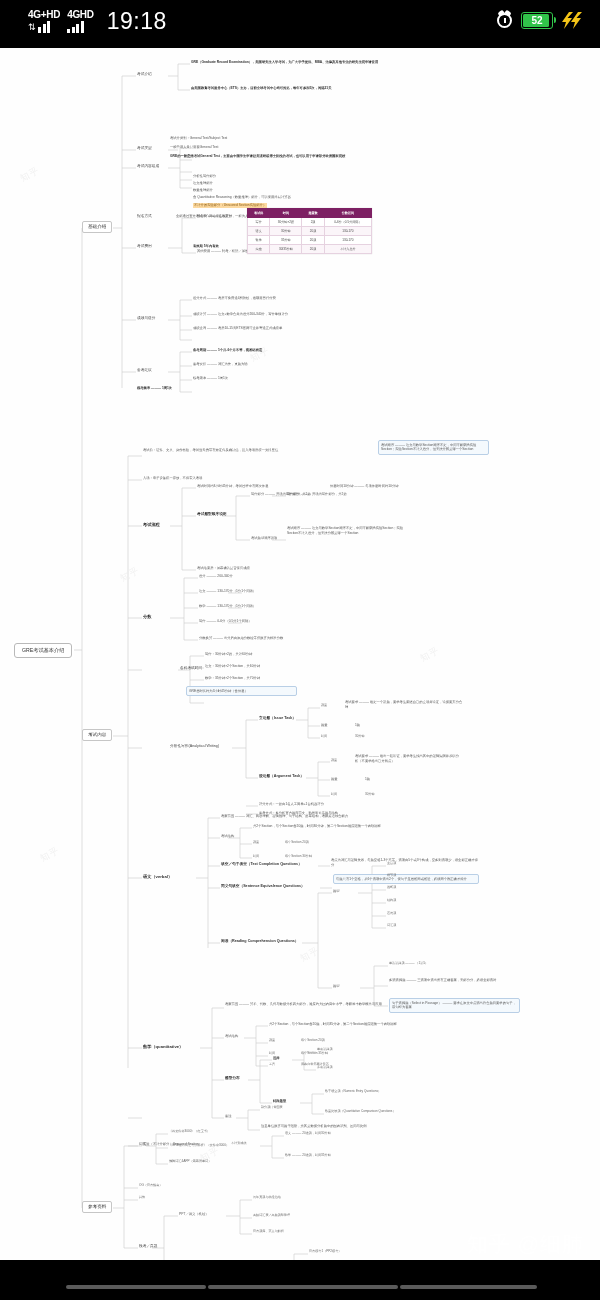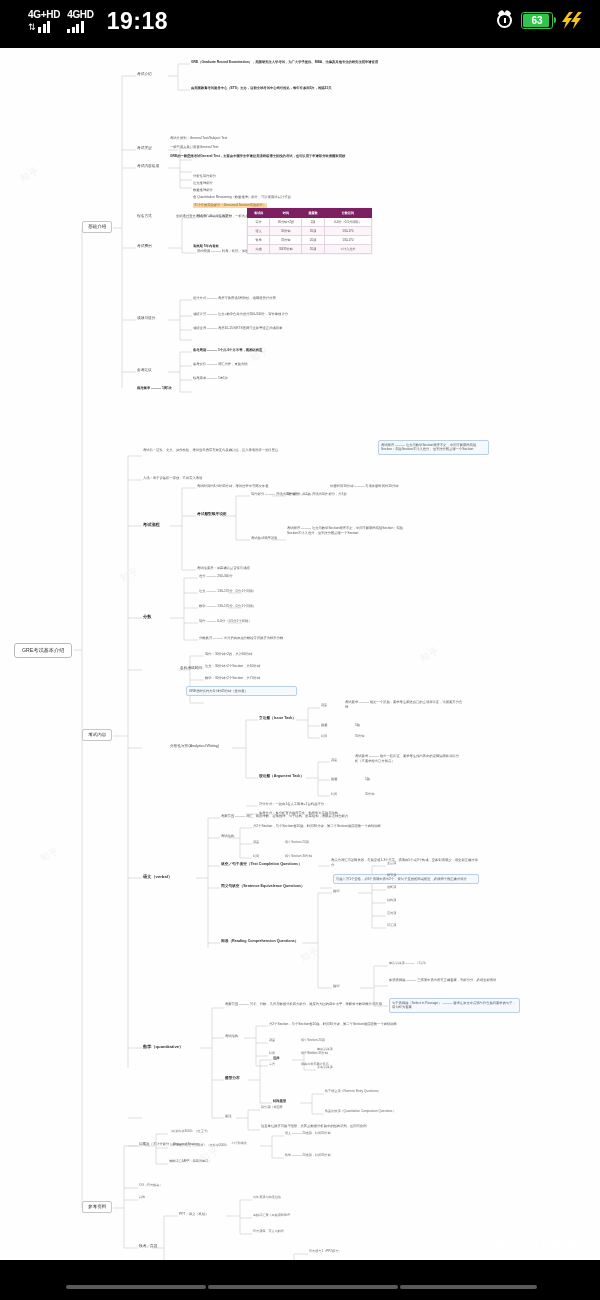--- a/index.html
+++ b/index.html
@@ -9,21 +9,21 @@
   
   #statusbar{position:absolute;left:0;top:0;width:600px;height:48px;background:#000;color:#fff;}
   .sb-left{position:absolute;left:28px;top:6px;display:flex;align-items:flex-end;gap:7px;}
   .sig{display:flex;flex-direction:column;align-items:flex-start;line-height:1;}
   .sig .tag{font-size:10px;font-weight:bold;letter-spacing:-.3px;white-space:nowrap;}
   .bars{display:flex;align-items:flex-end;gap:1.5px;height:12px;margin-top:1px;}
   .bars i{display:block;width:3px;background:#fff;}
   .bars i:nth-child(1){height:4px}.bars i:nth-child(2){height:6px}
   .bars i:nth-child(3){height:9px}.bars i:nth-child(4){height:12px}
   .updown{font-size:9px;line-height:12px;margin-right:1px;}
-  .clocktime{font-size:23px;font-weight:700;margin-left:6px;position:relative;top:2px;letter-spacing:.5px;}
+  .clocktime{font-size:23px;font-weight:400;margin-left:6px;position:relative;top:2px;letter-spacing:.5px;}
   .sb-right{position:absolute;right:18px;top:12px;display:flex;align-items:center;gap:9px;}
   .alarm{position:relative;width:15px;height:15px;border:2px solid #fff;border-radius:50%;box-sizing:border-box;}
   .alarm:before,.alarm:after{content:"";position:absolute;top:-4px;width:6px;height:4px;background:#fff;border-radius:2px 2px 0 0;}
   .alarm:before{left:-1px;transform:rotate(-35deg);} .alarm:after{right:-1px;transform:rotate(35deg);}
   .alarm span{position:absolute;left:5px;top:2.5px;width:1.6px;height:5px;background:#fff;}
   .batt{position:relative;display:flex;align-items:center;justify-content:center;width:30px;height:15px;
         border:1.5px solid #31c44a;border-radius:3px;background:#000;}
   .batt .fill{position:absolute;left:1px;top:1px;bottom:1px;width:26px;background:#31c44a;border-radius:1.5px;}
   .batt .num{position:relative;font-size:10px;font-weight:bold;color:#fff;z-index:2;}
   .batt:after{content:"";position:absolute;right:-4px;top:4px;width:2px;height:6px;background:#31c44a;border-radius:0 2px 2px 0;}
@@ -92,21 +92,21 @@
           </span>
       </div>
       <span class="clocktime">19:18</span>
     </div>
     <div class="sb-right">
       <span class="alarm">
           <span></span>
         </span>
       <span class="batt">
         <span class="fill"></span>
-        <span class="num">63</span>
+        <span class="num">52</span>
       </span>
       <span class="bolts">
         <svg width="20" height="17" viewBox="0 0 20 17">
           <polygon points="7,0 0,10 4,10 2,17 10,6 5.5,6 11,0" fill="#f5c518"></polygon>
           <polygon points="16,0 9,10 13,10 11,17 19,6 14.5,6 20,0" fill="#f5c518"></polygon>
         </svg>
       </span>
     </div>
   </div>
 

